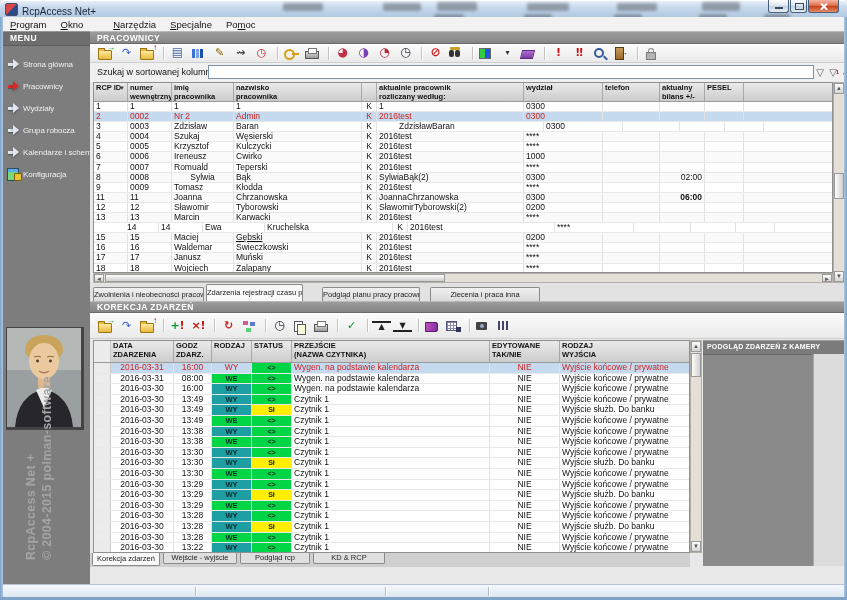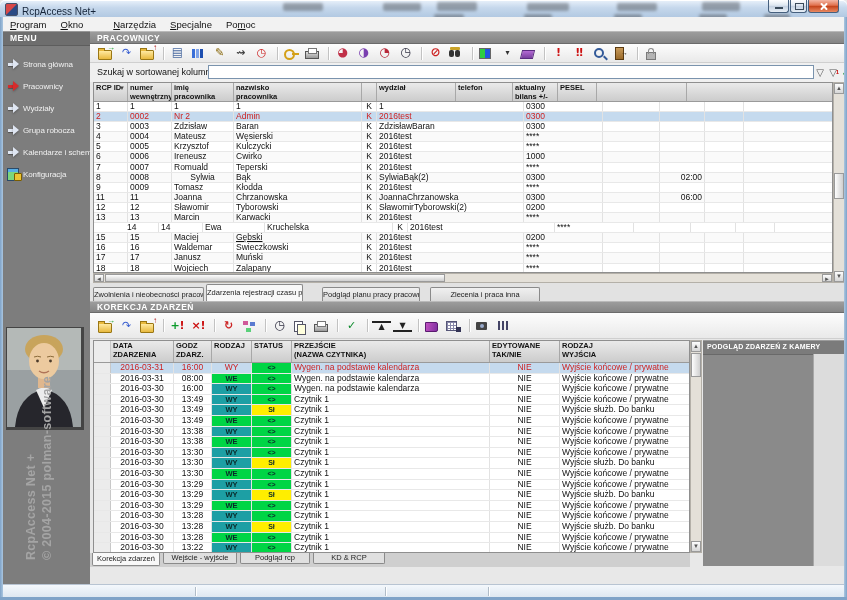--- a/index.html
+++ b/index.html
@@ -370,20 +370,24 @@
           <div>imię</div>
           <div>pracownika</div>
         </div>
         <div class="hcell" style="width: 128px; height: 18px;">
           <div>nazwisko</div>
           <div>pracownika</div>
         </div>
         <div class="hcell" style="width: 15px; height: 18px;">
           <div></div>
         </div>
+        <div class="hcell" style="width: 147px; height: 18px;">
+          <div>aktualnie pracownik</div>
+          <div>rozliczany według:</div>
+        </div>
         <div class="hcell" style="width: 79px; height: 18px;">
           <div>wydział</div>
         </div>
         <div class="hcell" style="width: 57px; height: 18px;">
           <div>telefon</div>
         </div>
         <div class="hcell" style="width: 45px; height: 18px;">
           <div>aktualny</div>
           <div>bilans +/-</div>
         </div>
@@ -420,31 +424,31 @@
           <span class="gcell cellr red" style="width: 45px; line-height: 9.5px;"></span>
           <span class="gcell red" style="width: 39px; line-height: 9.5px;"></span>
           <span class="gcell red" style="width: 90px; line-height: 9.5px;"></span>
         </div>
         <div class="grow" style="height: 10.1px;">
           <span class="gcell" style="width: 34px; line-height: 9.5px;">3</span>
           <span class="gcell" style="width: 44px; line-height: 9.5px;">0003</span>
           <span class="gcell" style="width: 62px; line-height: 9.5px;">Zdzisław</span>
           <span class="gcell" style="width: 128px; line-height: 9.5px;">Baran</span>
           <span class="gcell cellc" style="width: 15px; line-height: 9.5px;">K</span>
-          <span class="gcell" style="width: 147px; line-height: 9.5px;">ZdzisławBaran</span>
+          <span class="gcell" style="width: 147px; line-height: 9.5px; margin-left: 20px;">ZdzisławBaran</span>
           <span class="gcell" style="width: 79px; line-height: 9.5px;">0300</span>
           <span class="gcell" style="width: 57px; line-height: 9.5px;"></span>
           <span class="gcell cellr" style="width: 45px; line-height: 9.5px;"></span>
           <span class="gcell" style="width: 39px; line-height: 9.5px;"></span>
           <span class="gcell" style="width: 90px; line-height: 9.5px;"></span>
         </div>
         <div class="grow alt" style="height: 10.1px;">
           <span class="gcell" style="width: 34px; line-height: 9.5px;">4</span>
           <span class="gcell" style="width: 44px; line-height: 9.5px;">0004</span>
-          <span class="gcell" style="width: 62px; line-height: 9.5px;">Mateusz</span>
+          <span class="gcell" style="width: 62px; line-height: 9.5px;">Szukaj</span>
           <span class="gcell" style="width: 128px; line-height: 9.5px;">Węsierski</span>
           <span class="gcell cellc" style="width: 15px; line-height: 9.5px;">K</span>
           <span class="gcell" style="width: 147px; line-height: 9.5px;">2016test</span>
           <span class="gcell" style="width: 79px; line-height: 9.5px;">****</span>
           <span class="gcell" style="width: 57px; line-height: 9.5px;"></span>
           <span class="gcell cellr" style="width: 45px; line-height: 9.5px;"></span>
           <span class="gcell" style="width: 39px; line-height: 9.5px;"></span>
           <span class="gcell" style="width: 90px; line-height: 9.5px;"></span>
         </div>
         <div class="grow" style="height: 10.1px;">
@@ -514,21 +518,21 @@
         </div>
         <div class="grow alt" style="height: 10.1px;">
           <span class="gcell" style="width: 34px; line-height: 9.5px;">11</span>
           <span class="gcell" style="width: 44px; line-height: 9.5px;">11</span>
           <span class="gcell" style="width: 62px; line-height: 9.5px;">Joanna</span>
           <span class="gcell" style="width: 128px; line-height: 9.5px;">Chrzanowska</span>
           <span class="gcell cellc" style="width: 15px; line-height: 9.5px;">K</span>
           <span class="gcell" style="width: 147px; line-height: 9.5px;">JoannaChrzanowska</span>
           <span class="gcell" style="width: 79px; line-height: 9.5px;">0300</span>
           <span class="gcell" style="width: 57px; line-height: 9.5px;"></span>
-          <span class="gcell cellr" style="width: 45px; line-height: 9.5px;">06:00</span>
+          <span class="gcell cellr" style="width: 45px; line-height: 9.5px; font-weight: bold;">06:00</span>
           <span class="gcell" style="width: 39px; line-height: 9.5px;"></span>
           <span class="gcell" style="width: 90px; line-height: 9.5px;"></span>
         </div>
         <div class="grow" style="height: 10.1px;">
           <span class="gcell" style="width: 34px; line-height: 9.5px;">12</span>
           <span class="gcell" style="width: 44px; line-height: 9.5px;">12</span>
           <span class="gcell" style="width: 62px; line-height: 9.5px;">Sławomir</span>
           <span class="gcell" style="width: 128px; line-height: 9.5px;">Tyborowski</span>
           <span class="gcell cellc" style="width: 15px; line-height: 9.5px;">K</span>
           <span class="gcell" style="width: 147px; line-height: 9.5px;">SławomirTyborowski(2)</span>

